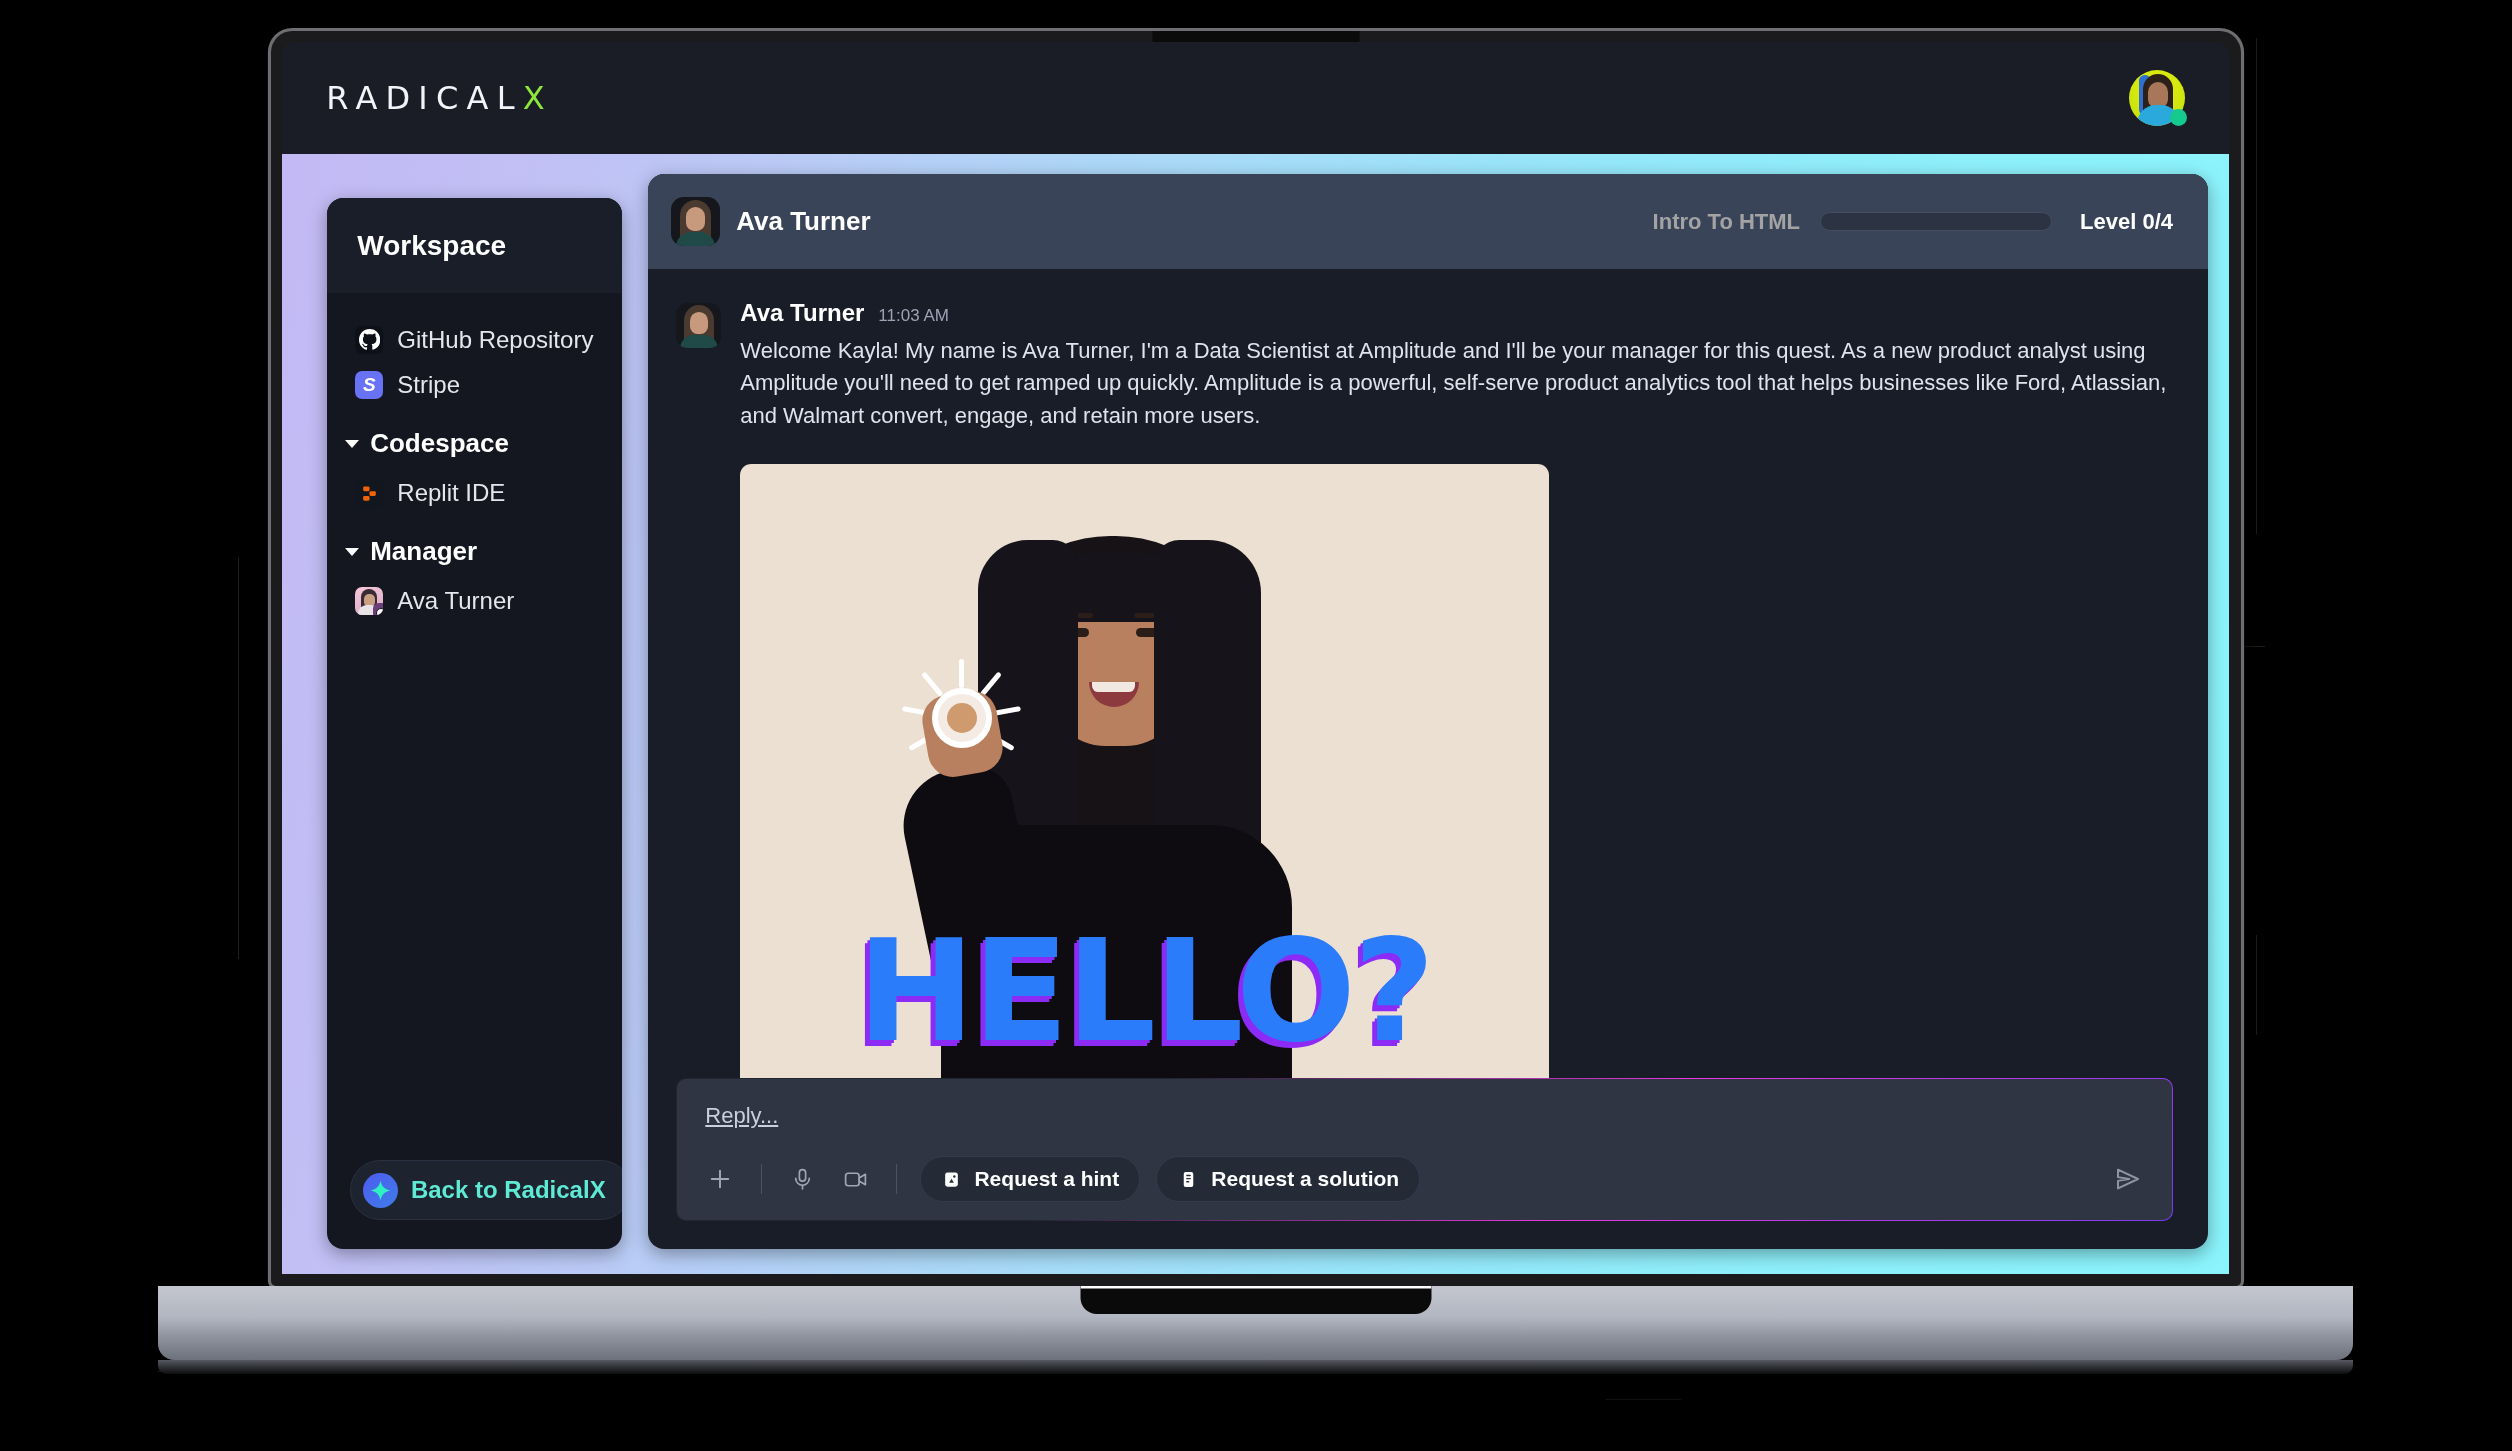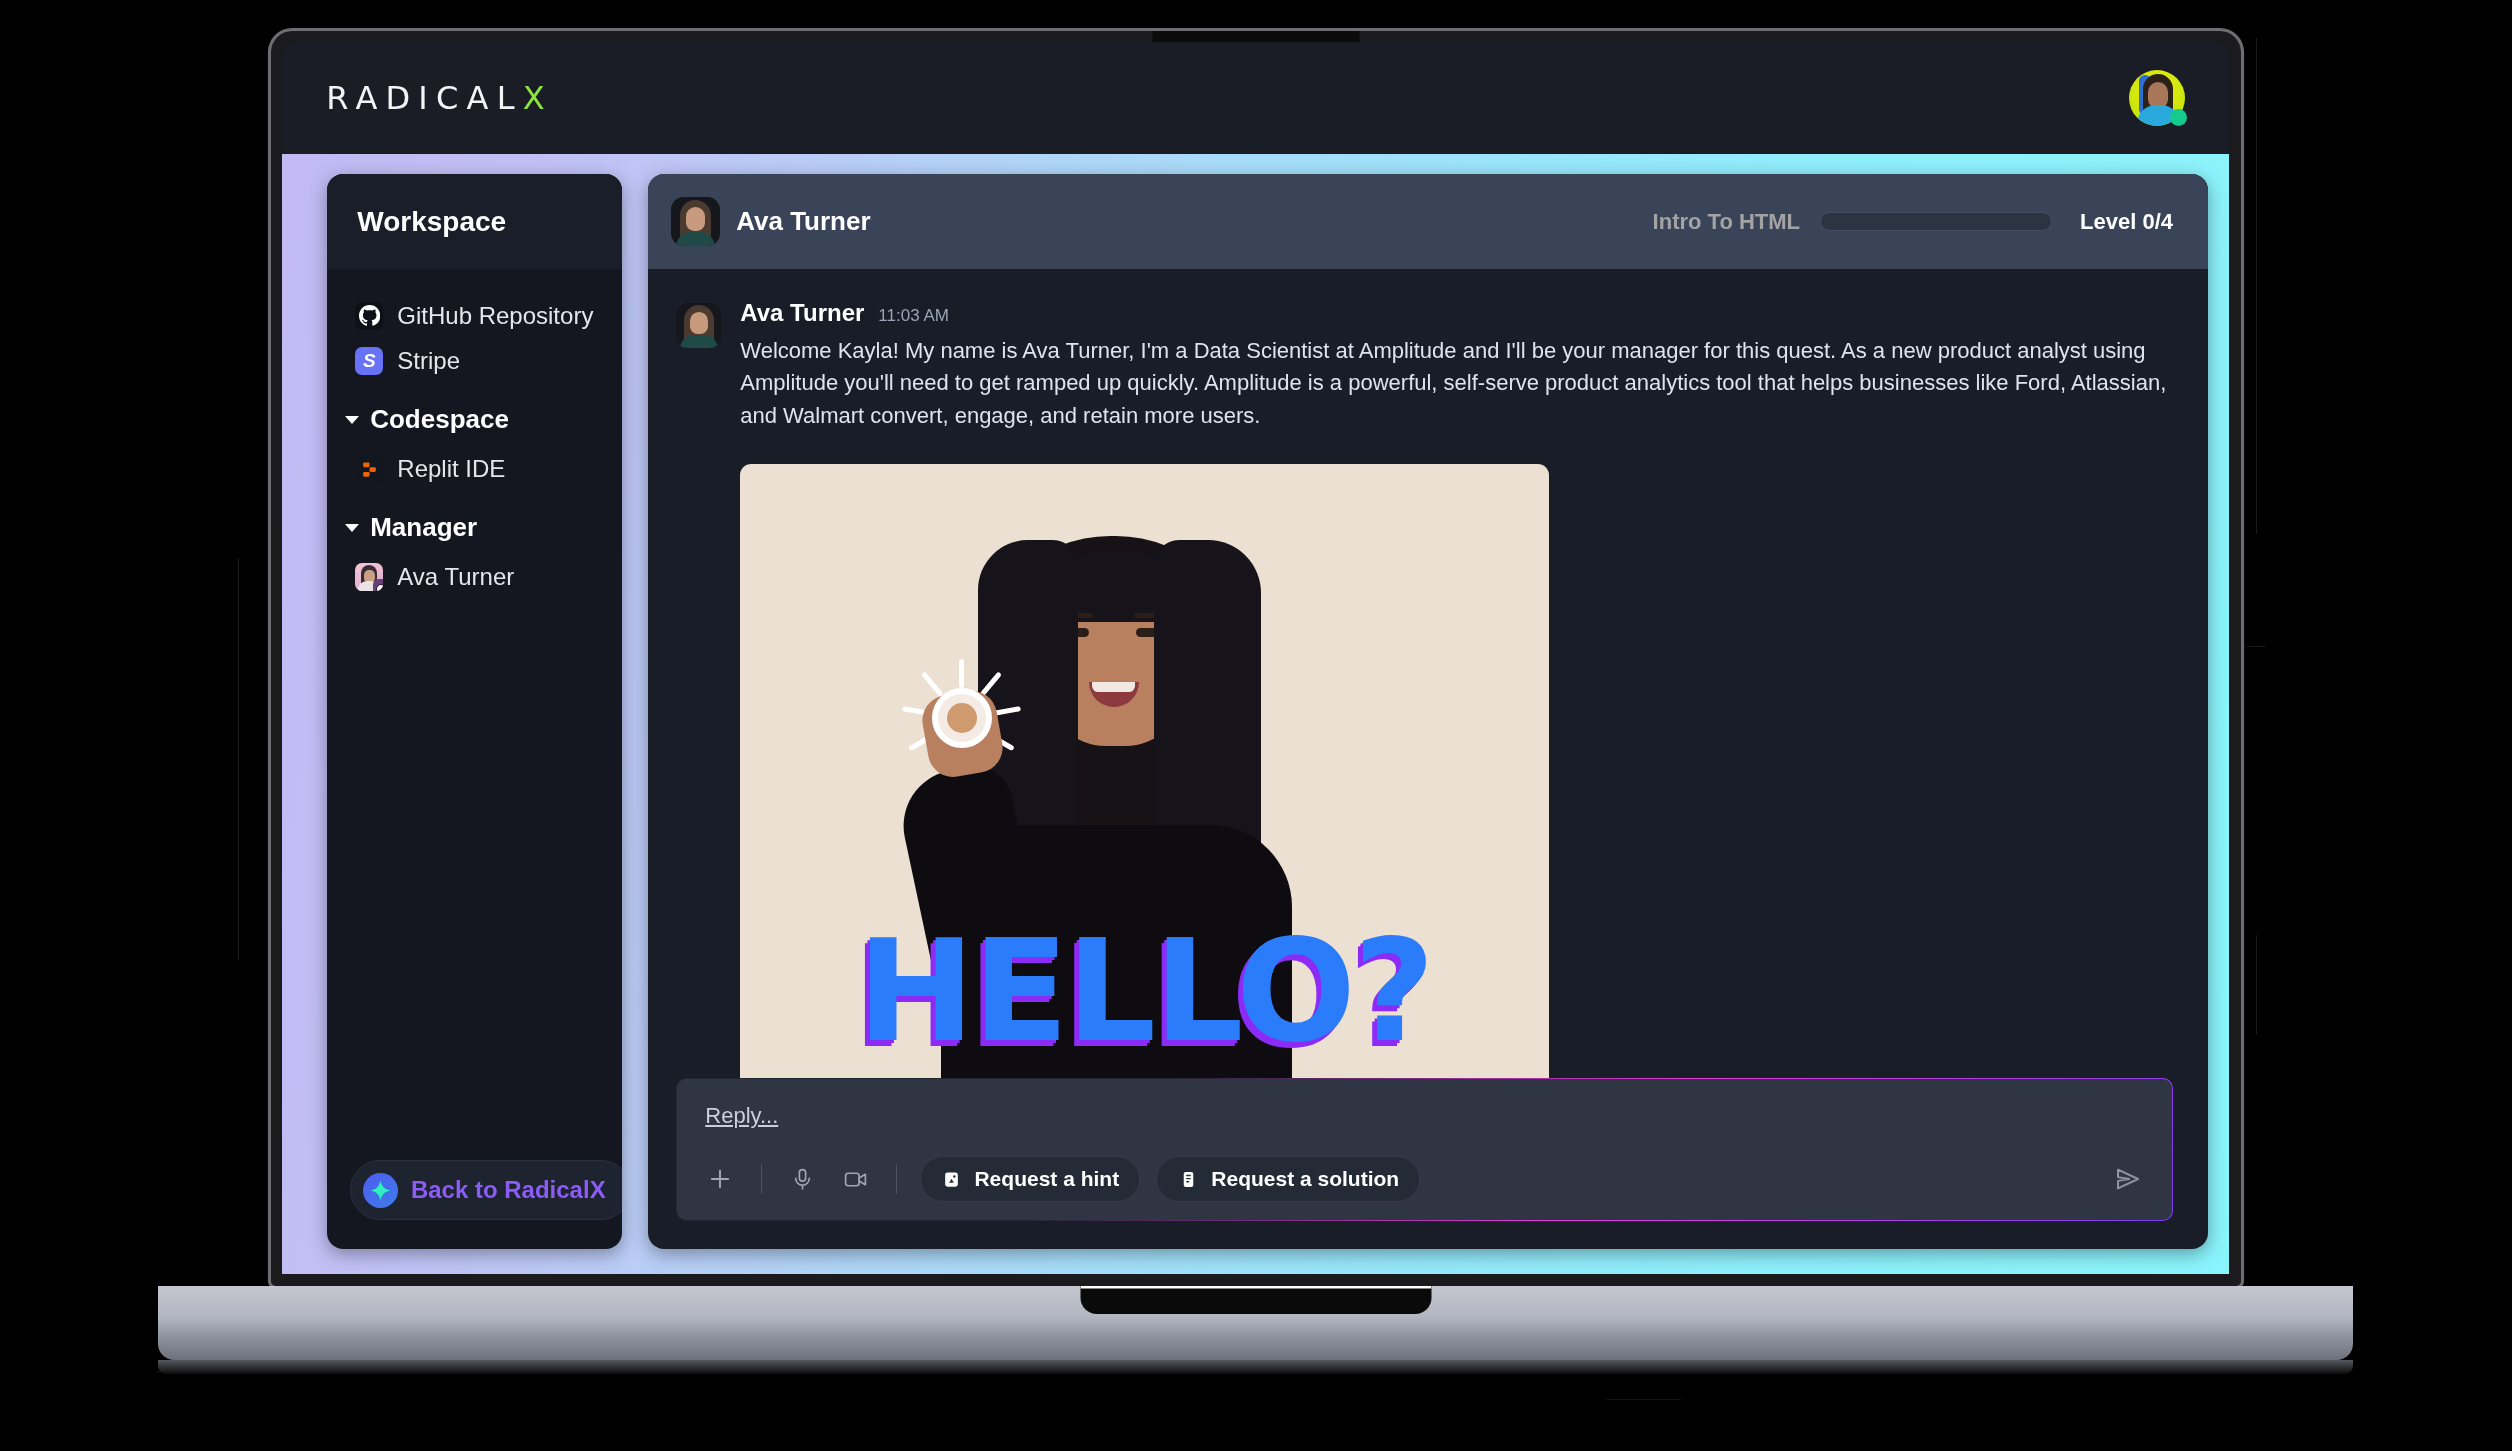--- a/index.html
+++ b/index.html
@@ -173,20 +173,21 @@
   #sidebar {
     width: 295px;
     flex: 0 0 295px;
     background: #14171f;
     border-radius: 16.3px;
     display: flex;
     flex-direction: column;
     position: relative;
     overflow: hidden;
     box-shadow: 0 5px 17.6px rgba(0,0,0,.35);
+    margin-top: 24px;
   }
   #sidebar-header {
     height: 95px;
     display: flex;
     align-items: center;
     padding-left: 30px;
     background: #1a1e28;
     flex: 0 0 95px;
   }
   #sidebar-header .title {
@@ -267,21 +268,21 @@
     gap: 12.5px;
     background: #1e2330;
     border: 1.3px solid #2b3142;
     border-radius: 31px;
     padding: 11.3px 24px 11.3px 12.5px;
     cursor: pointer;
   }
   #back-button .label {
     font-size: 24px;
     font-weight: bold;
-    color: #8b5cf6;
+    color: #5eead4;
     white-space: nowrap;
   }
   #rx-badge {
     width: 35px; height: 35px;
     border-radius: 50%;
     background: linear-gradient(140deg,#4d5cf0,#3f7ce8);
     display: flex;
     align-items: center;
     justify-content: center;
     flex: 0 0 35px;

